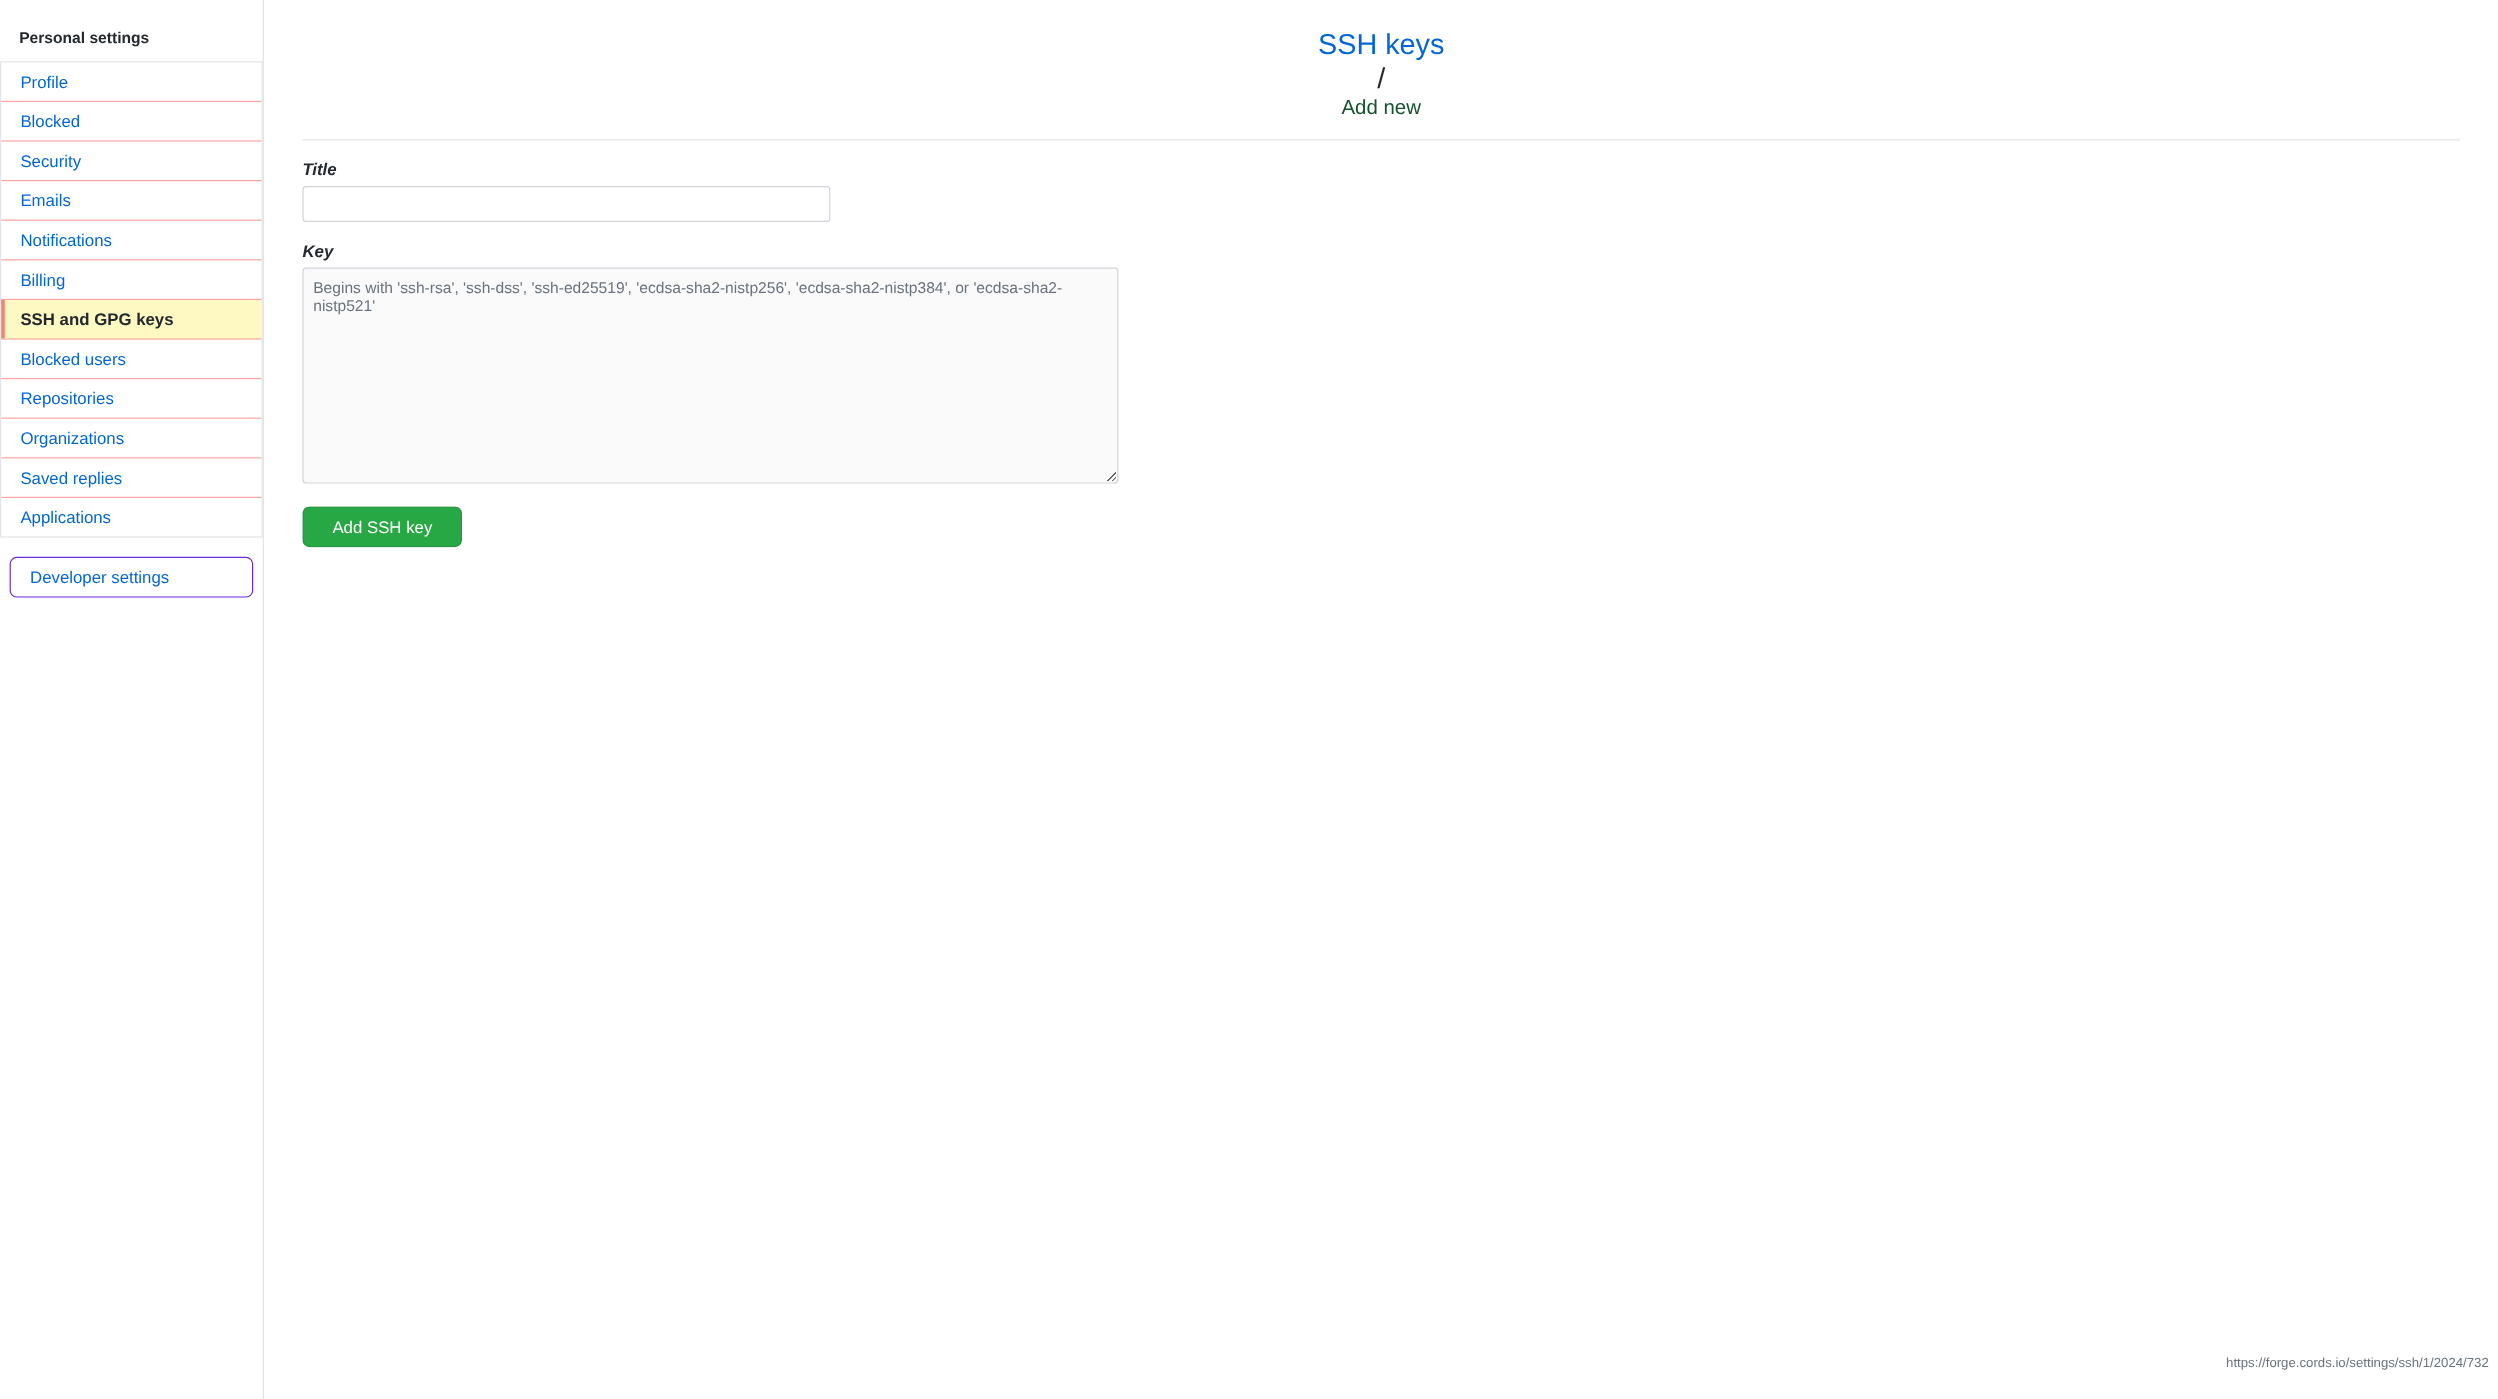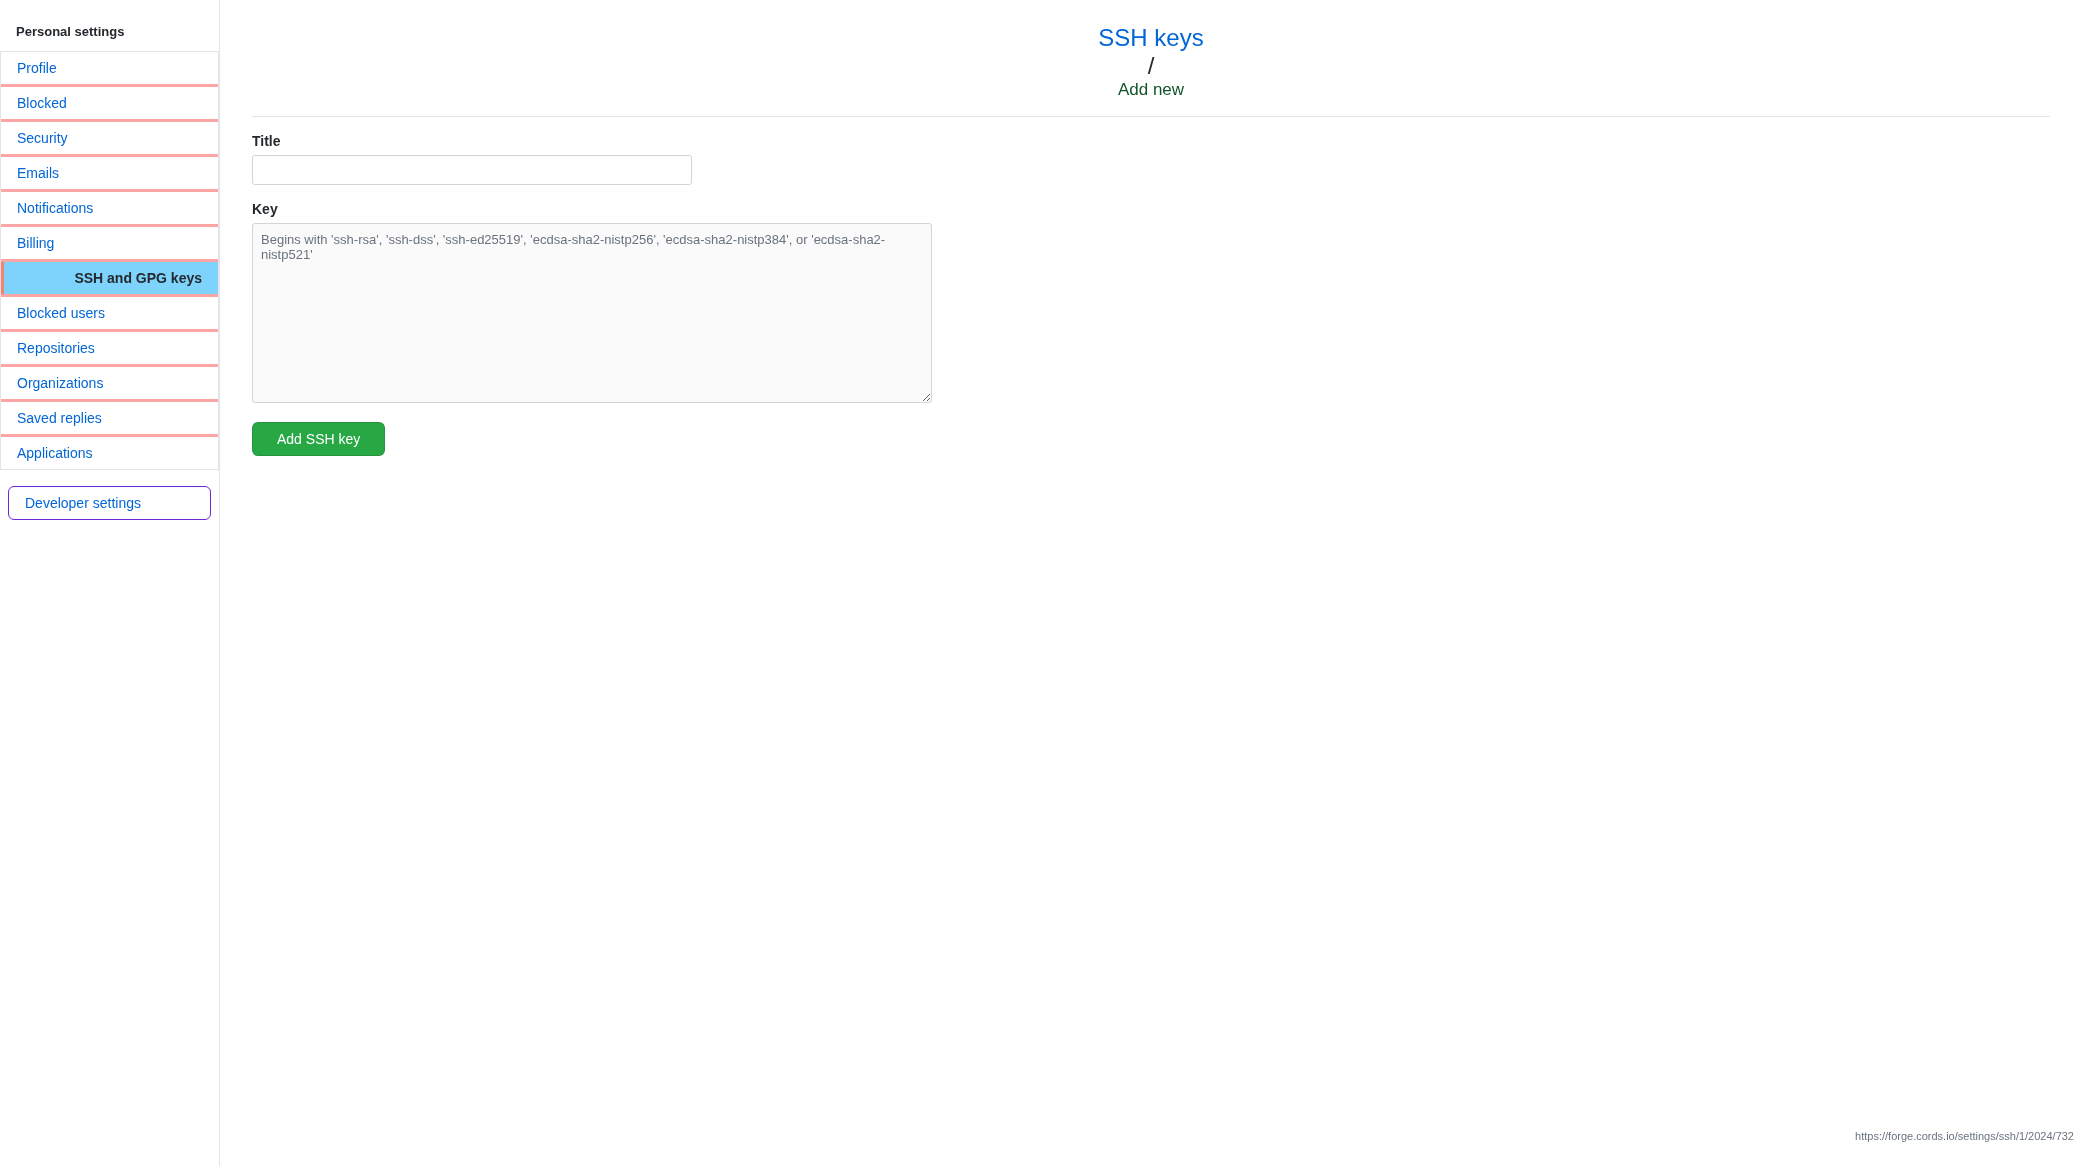--- a/index.html
+++ b/index.html
@@ -54,20 +54,21 @@
     .form-group {
       margin-bottom: 16px;
     }
 
     .form-label {
       display: block;
       font-weight: 600;
       margin-bottom: 6px;
       font-size: 14px;
       color: #24292e;
+      font-style: italic;
     }
 
     .form-input {
       width: 440px;
       padding: 6px 8px;
       border: 1px solid #d1d5da;
       border-radius: 3px;
       font-size: 14px;
       color: #24292e;
       background: #fff;
@@ -125,39 +126,38 @@
     }
 
     .nav-list {
       list-style: none;
       border: 1px solid #e1e4e8;
       border-radius: 0;
       margin: 0;
     }
 
     .nav-list li {
-      border-bottom: 3px solid #fca5a5;
+      border-bottom: 1px solid #fca5a5;
       position: relative;
     }
 
     .nav-list li:last-child {
       border-bottom: none;
     }
 
     .nav-list li a {
       display: block;
       padding: 8px 16px;
       color: #0366d6;
       text-decoration: none;
       font-size: 14px;
     }
 
     .nav-list li.active {
-      background: #7dd3fc;
-      text-align: right;
+      background: #fef9c3;
     }
 
     .nav-list li.active::before {
       content: '';
       position: absolute;
       left: 0;
       top: 0;
       bottom: 0;
       width: 3px;
       background: #f9826c;

